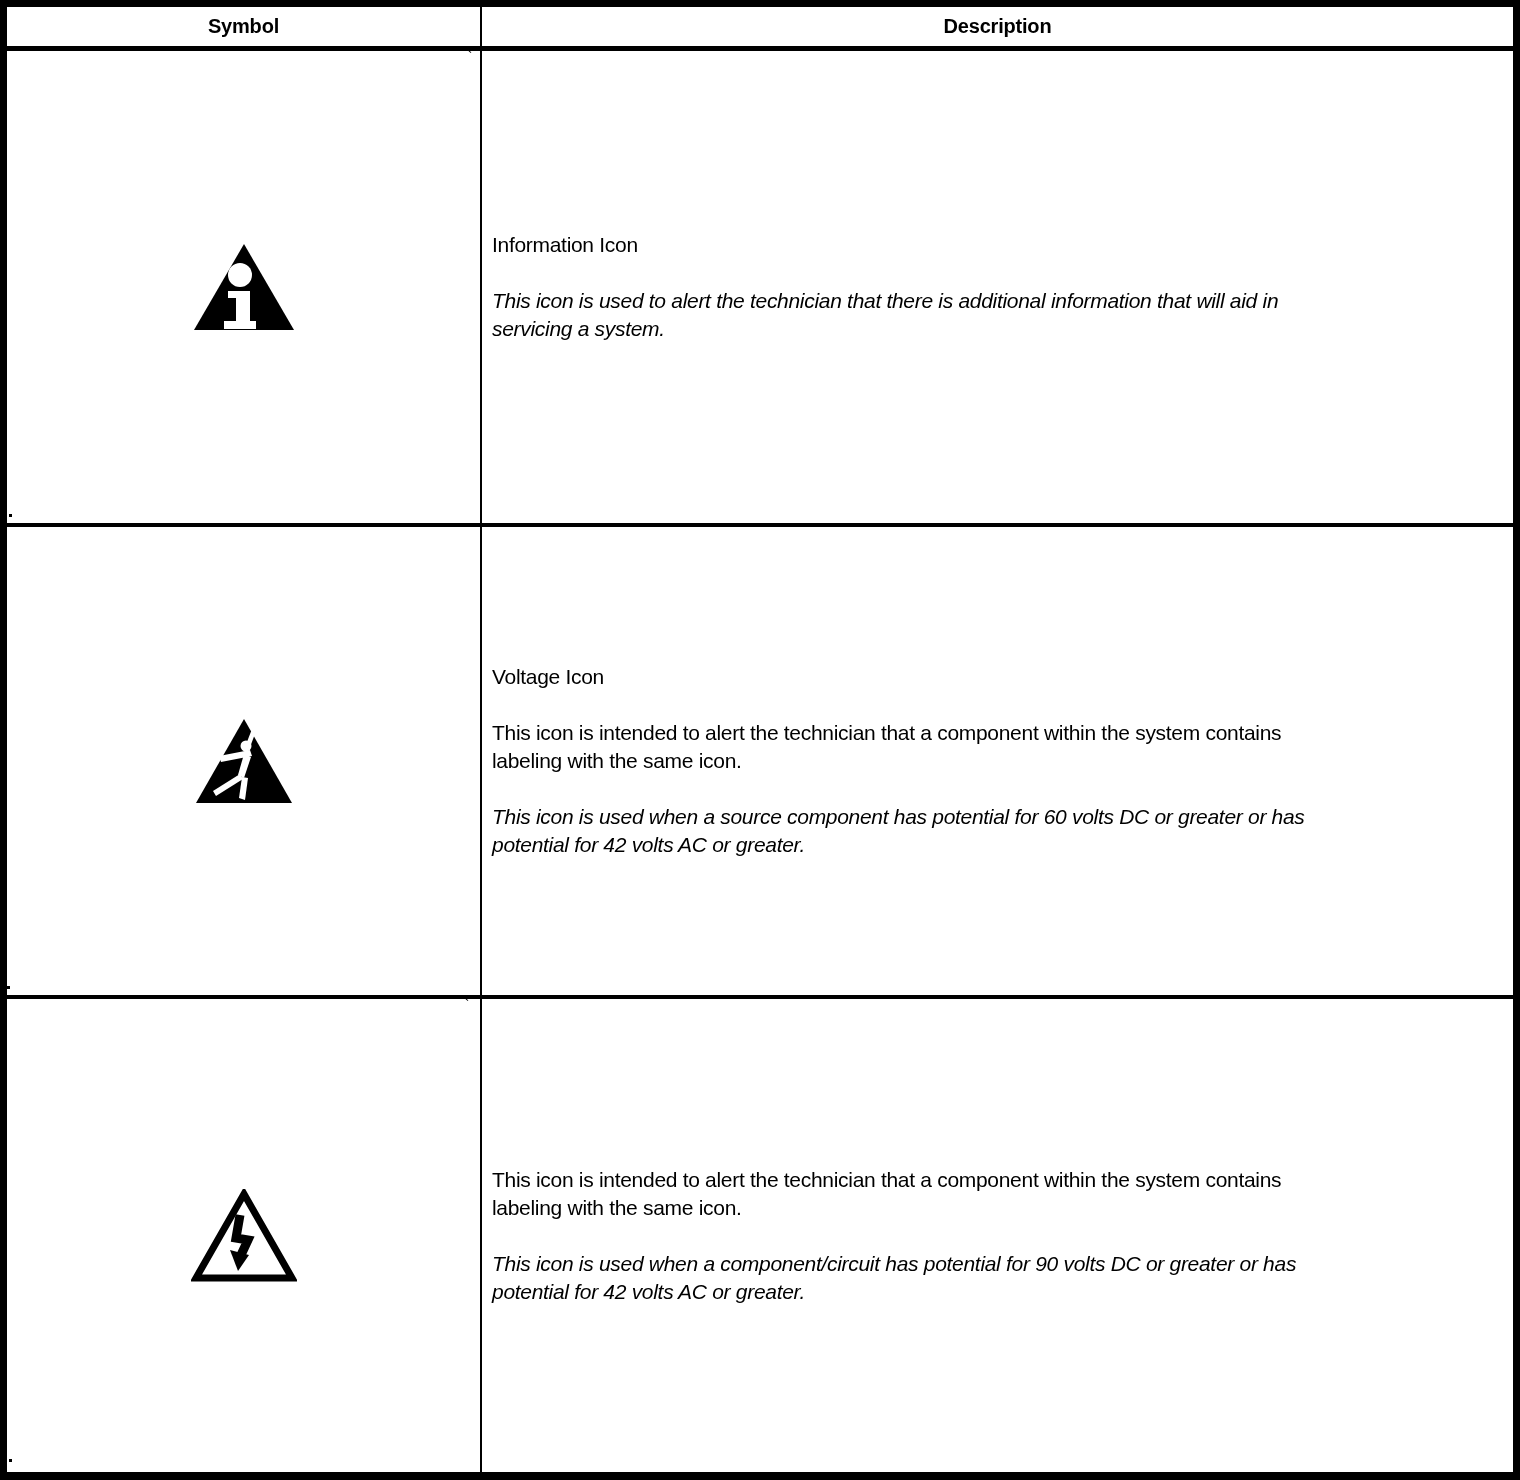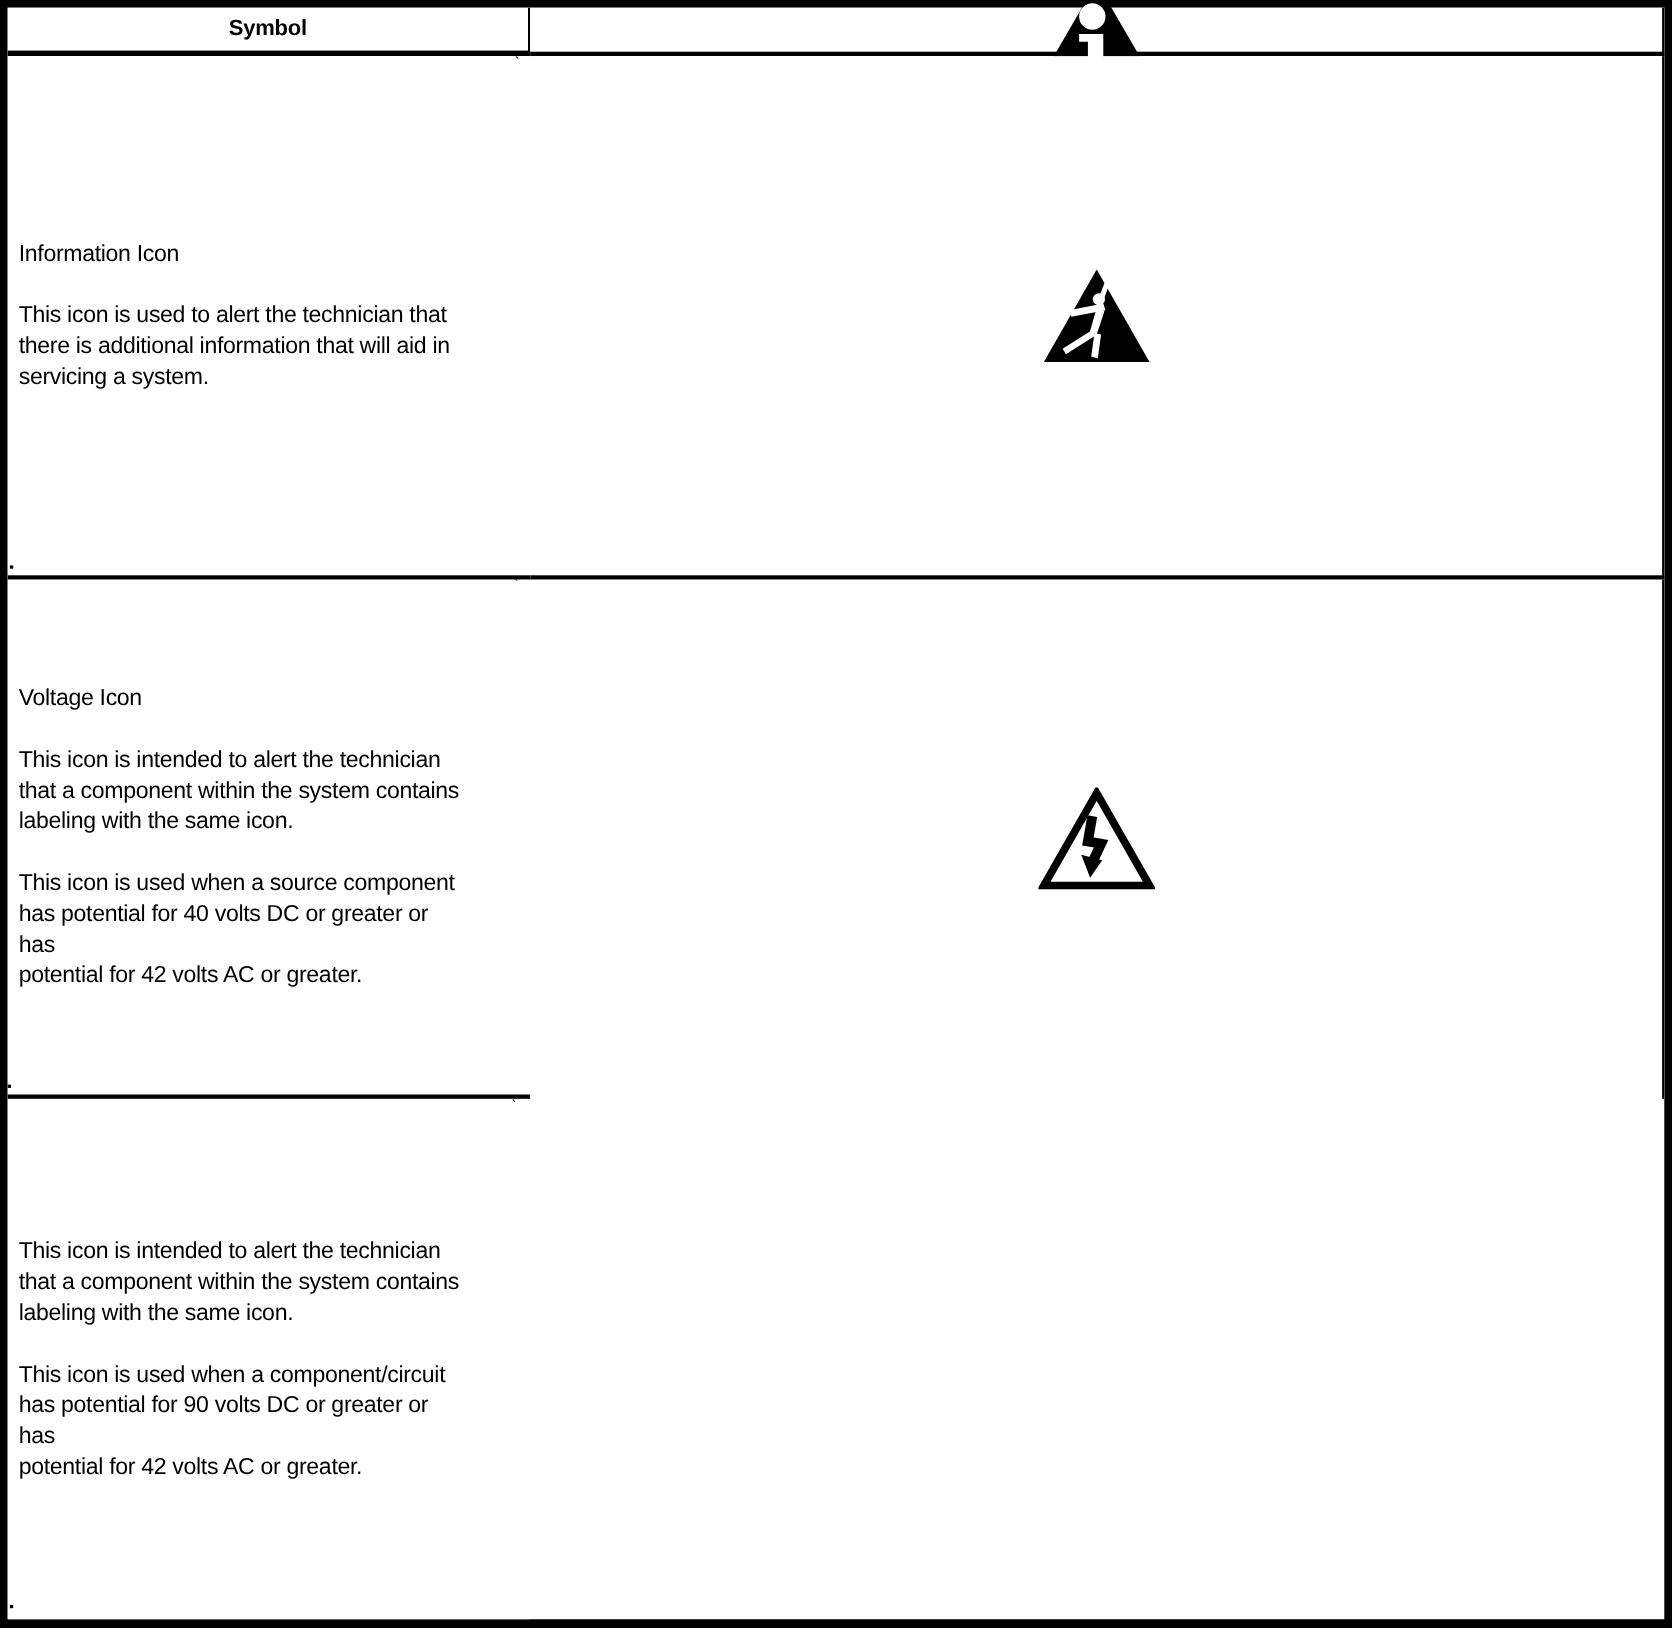--- a/index.html
+++ b/index.html
@@ -55,21 +55,21 @@
     justify-content: center;
     padding: 0 60px 0 10px;
   }
   .desc-cell p {
     margin: 0 0 28px 0;
     font-size: 21px;
     line-height: 28px;
     letter-spacing: -0.3px;
     white-space: pre-line;
   }
-  .desc-cell p:last-child { margin-bottom: 0; }
+  .desc-cell p:last-child { margin-bottom: 0; font-style: italic; }
   .artifact {
     position: absolute;
     font-size: 13px;
     line-height: 13px;
     color: #000000;
   }
   .speck {
     position: absolute;
     width: 3px;
     height: 3px;
@@ -79,20 +79,23 @@
 </style>
 </head>
 <body>
 
 <div class="page">
 
   <div class="doc-table">
 
     <div class="cell sym-col hdr-cell">
       <span>Symbol</span>
+    </div>
+    <div class="cell hdr-cell">
+      <span>Description</span>
     </div>
 
     <div class="cell sym-col row-a sym-cell">
       <span>
         <svg width="104" height="90" viewBox="0 0 104 90" xmlns="http://www.w3.org/2000/svg">
           <path d="M52 2 L102 88 L2 88 Z" fill="#000000"></path>
           <circle cx="48" cy="33" r="12" fill="#ffffff"></circle>
           <path d="M36 49 H58 V79 H64 V87 H32 V79 H44 V56 H36 Z" fill="#ffffff"></path>
         </svg>
       </span>
@@ -113,21 +116,21 @@
           <path d="M46 57 L19 74 L22 79 L49 62 Z" fill="#ffffff"></path>
           <path d="M48 60 L54 61 L51 83 L45 81 Z" fill="#ffffff"></path>
           <path d="M58 12 L62 14 L55 33 L51 30 Z" fill="#ffffff"></path>
         </svg>
       </span>
     </div>
     <div class="cell row-b desc-cell">
       <p>Voltage Icon</p>
       <p>This icon is intended to alert the technician that a component within the system contains
 labeling with the same icon.</p>
-      <p>This icon is used when a source component has potential for 40 volts DC or greater or has
+      <p>This icon is used when a source component has potential for 60 volts DC or greater or has
 potential for 42 volts AC or greater.</p>
     </div>
 
     <div class="cell sym-col sym-cell">
       <span>
         <svg width="106" height="94" viewBox="0 0 106 94" xmlns="http://www.w3.org/2000/svg">
           <path d="M53 5 L101 89 L5 89 Z" fill="#ffffff" stroke="#000000" stroke-width="7" stroke-linejoin="miter"></path>
           <path d="M49 26 L45 49 L57 51 L50 66" fill="none" stroke="#000000" stroke-width="9" stroke-linejoin="miter"></path>
           <path d="M47 82 L39 61 L58 66 Z" fill="#000000"></path>
         </svg>

